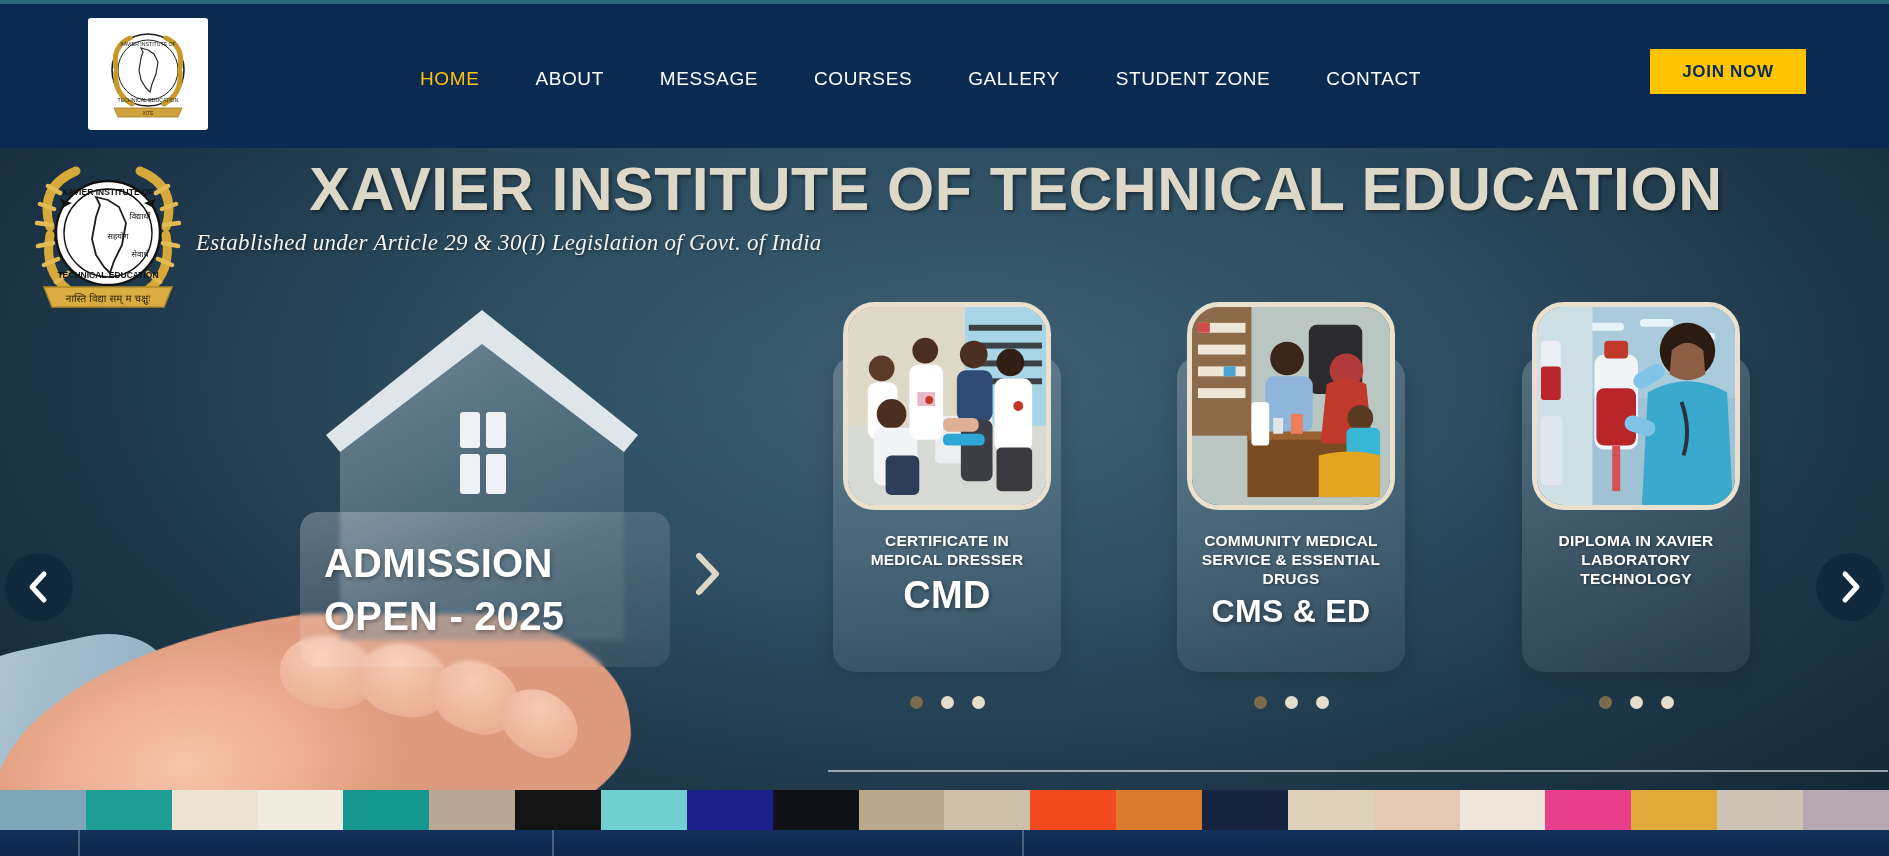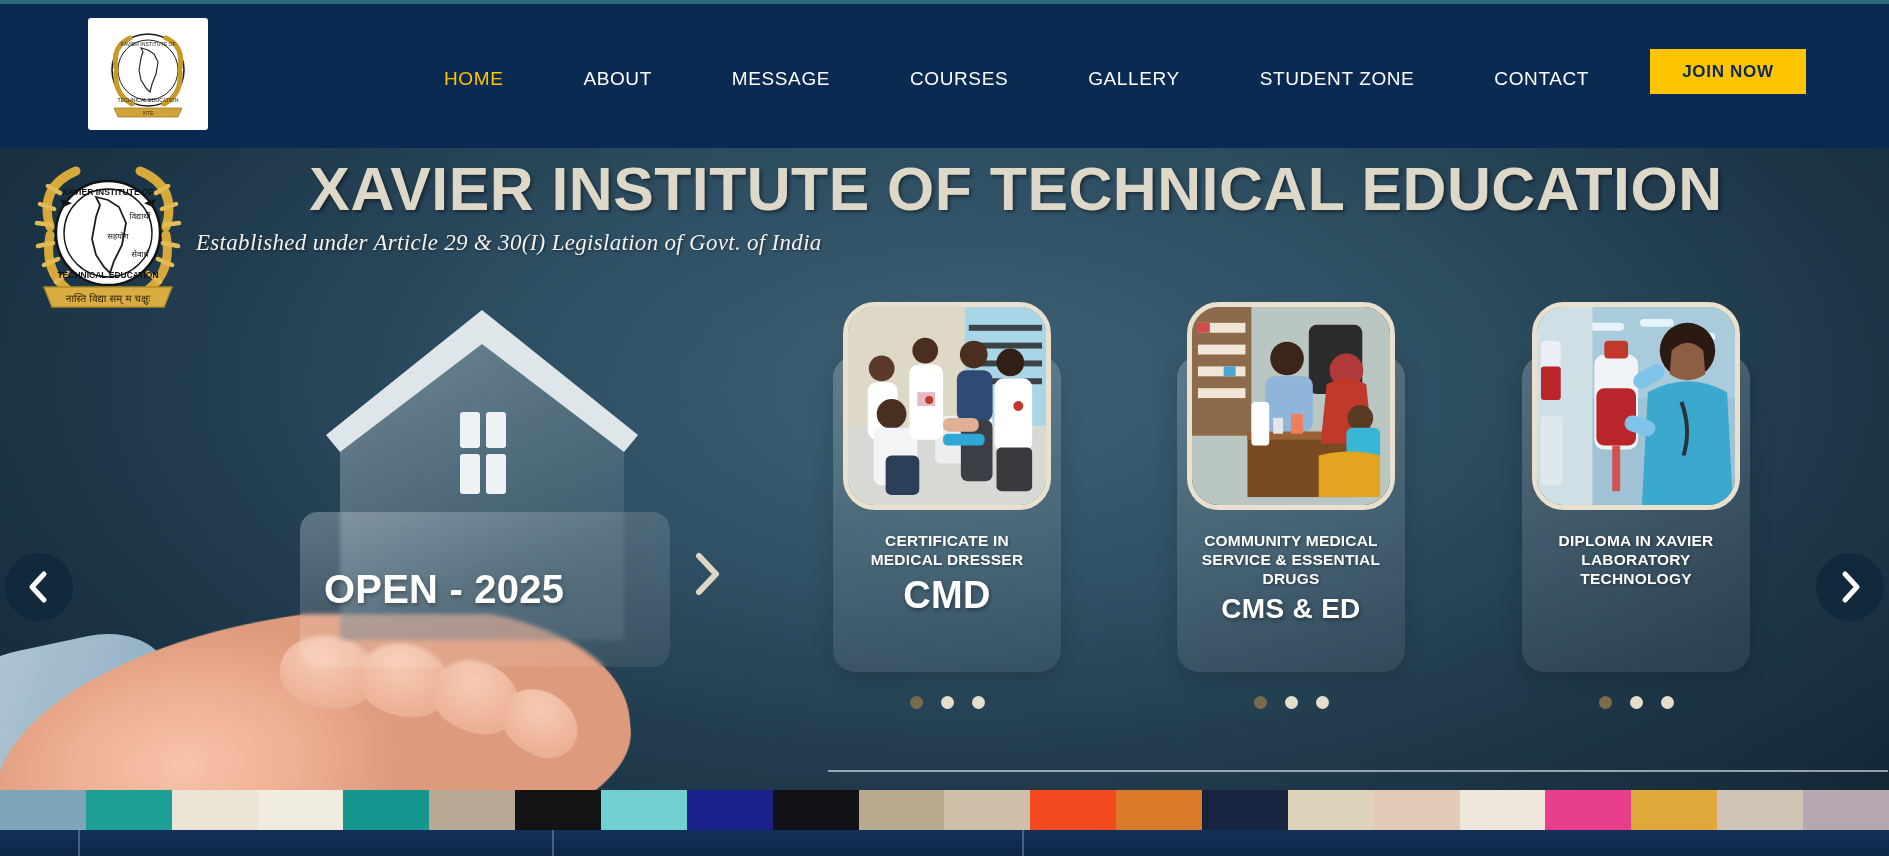--- a/index.html
+++ b/index.html
@@ -63,21 +63,20 @@
   .nav-item {
     color: #ffffff;
     font-size: 19px;
     font-weight: 500;
     letter-spacing: 0.6px;
     text-decoration: none;
     padding: 6px 0;
     margin-right: 56px;
     white-space: nowrap;
     cursor: pointer;
-    margin-left: 24px;
   }
   .nav-item.active { color: #ffc400; }
 
   .join-btn {
     position: absolute;
     right: 83px;
     top: 49px;
     width: 156px;
     height: 45px;
     background: #ffc400;
@@ -291,21 +290,21 @@
     text-shadow: 1px 1px 3px rgba(0,0,0,0.4);
   }
   .course-abbr {
     margin-top: 4px;
     color:#ffffff;
     font-size: 38px;
     font-weight: 700;
     letter-spacing: 0.3px;
     text-shadow: 1px 2px 4px rgba(0,0,0,0.4);
   }
-  .course-card.c2 .course-abbr { font-size: 28px; }
+  .course-card.c2 .course-abbr { font-size: 32px; }
 
   .dots {
     position:absolute;
     left: 0; right: 0;
     top: 340px;
     display:flex;
     justify-content: center;
     gap: 18px;
   }
   .dot { width: 13px; height: 13px; border-radius: 50%; background: #e6ddcb; cursor: pointer; }
@@ -459,20 +458,21 @@
           </defs>
           <path d="M58 140 L200 26 L342 140 L342 340 L58 340 Z" fill="url(#wallG)"></path>
           <path d="M200 10 L356 135 L342 152 L200 44 L58 152 L44 135 Z" fill="#dfe6ea"></path>
           <rect x="178" y="112" width="20" height="36" rx="3" fill="#eef2f4"></rect>
           <rect x="204" y="112" width="20" height="36" rx="3" fill="#eef2f4"></rect>
           <rect x="178" y="154" width="20" height="40" rx="3" fill="#eef2f4"></rect>
           <rect x="204" y="154" width="20" height="40" rx="3" fill="#eef2f4"></rect>
         </svg>
 
         <div class="admission-plate">
+          <span>ADMISSION</span>
           <span>OPEN - 2025</span>
         </div>
 
         <svg class="admission-next" viewBox="0 0 34 52">
           <polyline points="9,8 26,26 9,44" fill="none" stroke="#ded6c4" stroke-width="6" stroke-linecap="round" stroke-linejoin="round"></polyline>
         </svg>
       </div>
 
       <div class="course-card c1">
         <div class="course-photo">

